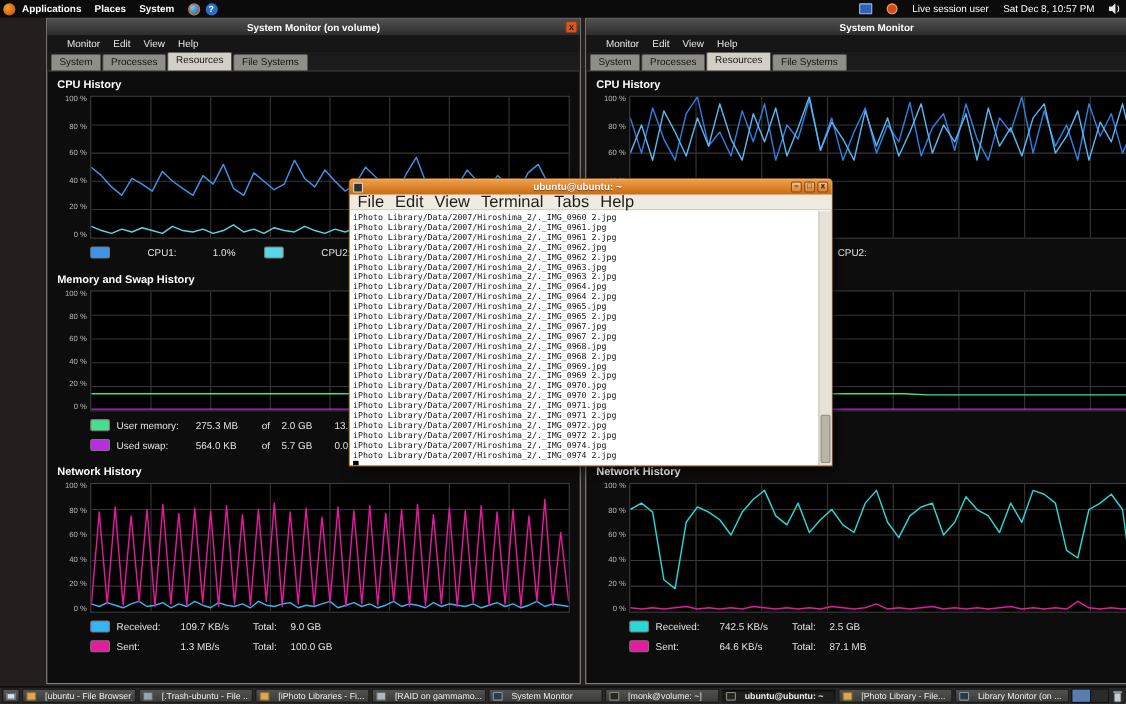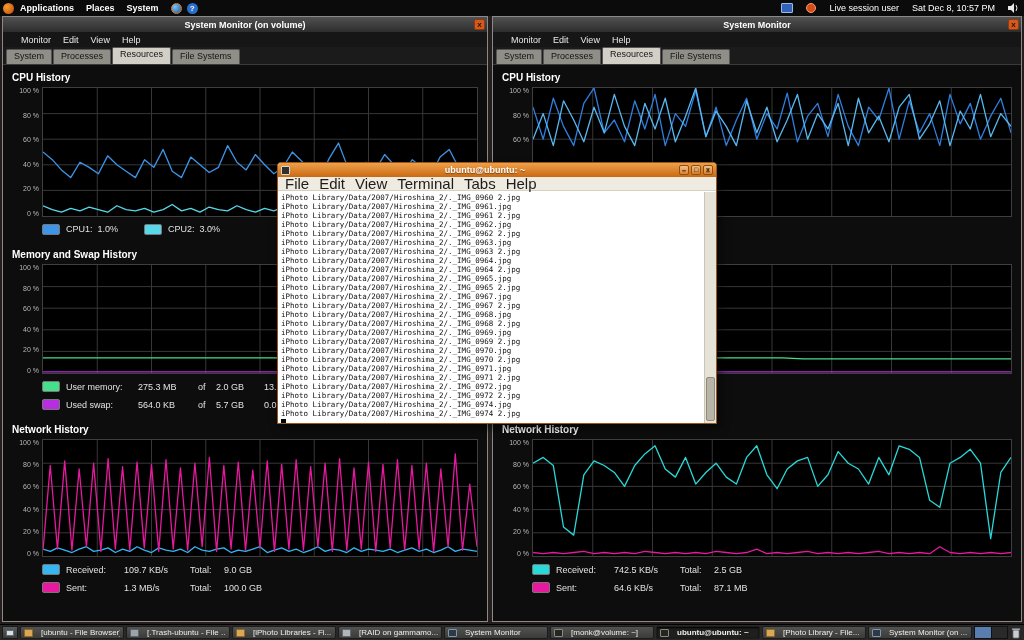--- a/index.html
+++ b/index.html
@@ -16,21 +16,21 @@
   .logo { width:11px; height:11px; border-radius:50%; background:radial-gradient(circle at 35% 35%, #f4a12c, #c1420b); margin-left:3px; }
   .ff-icon { width:11px; height:11px; border-radius:50%; background:radial-gradient(circle at 30% 30%, #7ec3f2, #1c5a9e); border:1px solid #e07b1e; }
   .help-icon { width:11px; height:11px; border-radius:50%; background:#2a6fc9; color:#fff; font-size:8px; line-height:11px; text-align:center; font-weight:bold; }
   .tray-ic { width:12px; height:10px; border-radius:1px; }
   .tray-screens { background:#2f62b8; border:1px solid #9db9e8; }
   .tray-update { background:#d84a1b; border-radius:50%; width:10px; height:10px; border:1px solid #f2a36a; }
   .clock { font-size:9px; }
   .vol-icon { width:12px; height:10px; }
 
   
-  .window { position:absolute; }
+  .window { position:absolute;margin-left:40px; }
 
   
   .sysmon { background:#0d0d0d; border:1px solid #8a8a8a; }
   .sm-titlebar { height:15px; background:linear-gradient(#515151,#2d2d2d); display:flex; align-items:center;
     justify-content:center; position:relative; color:#fff; font-size:9px; font-weight:bold; }
   .sm-close { position:absolute; right:2px; top:2px; width:11px; height:11px; background:#d3591c;
     border:1px solid #8f3a0e; border-radius:2px; color:#2b1203; font-size:8px; line-height:9px; text-align:center; cursor:pointer; }
   .sm-menubar { height:15px; background:#161616; display:flex; align-items:center; color:#e8e8e8; font-size:9px; padding-left:12px; }
   .sm-menubar span { padding:1px 6px; }
   .sm-tabbar { height:18px; background:#1b1b1b; display:flex; align-items:flex-end; padding-left:3px; gap:1px; border-bottom:1px solid #3a3a3a; }
@@ -46,21 +46,21 @@
   .graph.mem { height:110px; }
   .graph.net { height:118px; }
   .ylabels { width:30px; display:flex; flex-direction:column; justify-content:space-between;
     align-items:flex-end; padding-right:3px; font-size:7px; color:#b8b8b8; }
   .plot { flex:1; background:#000; border:1px solid #3f3f3f; }
   .plot svg { width:100%; height:100%; display:block; }
   .plot line.grid { stroke:#373737; stroke-width:1; }
 
   .legend-row { display:flex; align-items:center; font-size:9px; color:#e2e2e2; margin:7px 0 0 30px; }
   .swatch { width:18px; height:11px; border:1px solid #777; border-radius:2px; margin-right:6px; flex:0 0 auto; }
-  .legend-item { display:flex; margin-right:26px; }
+  .legend-item { display:flex; align-items:center; margin-right:26px;gap:28px; }
   .lg-label { margin-right:5px; }
   .col-label { width:72px; }
   .col-val { width:60px; }
   .col-of { width:18px; }
   .col-total { width:48px; }
   .col-pct { width:42px; }
   .nl-label { width:58px; }
   .nl-val { width:66px; }
   .nl-tlabel { width:34px; }
   .nl-total { width:52px; }
@@ -533,21 +533,21 @@
     <button class="tb-btn active">
       <span class="tb-icon tb-term"></span>
       <span class="tb-label">ubuntu@ubuntu: ~</span>
     </button>
     <button class="tb-btn">
       <span class="tb-icon tb-folder"></span>
       <span class="tb-label">[Photo Library - File...</span>
     </button>
     <button class="tb-btn">
       <span class="tb-icon tb-monitor"></span>
-      <span class="tb-label">System Monitor (on ...</span>
+      <span class="tb-label">Library Monitor (on ...</span>
     </button>
 
     <div class="ws-switcher">
       <div class="ws-cell active"></div>
       <div class="ws-cell"></div>
     </div>
     <svg class="trash-ic" viewBox="0 0 12 13">
       <rect x="3" y="4" width="6" height="8" rx="1" fill="#c8cdd2" stroke="#6a6f74" stroke-width="0.7"></rect>
       <rect x="2" y="2.5" width="8" height="1.4" rx="0.7" fill="#c8cdd2" stroke="#6a6f74" stroke-width="0.7"></rect>
     </svg>

